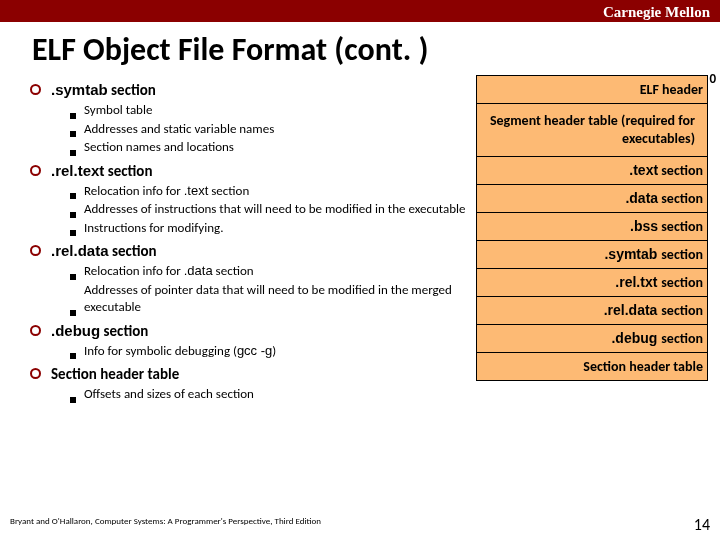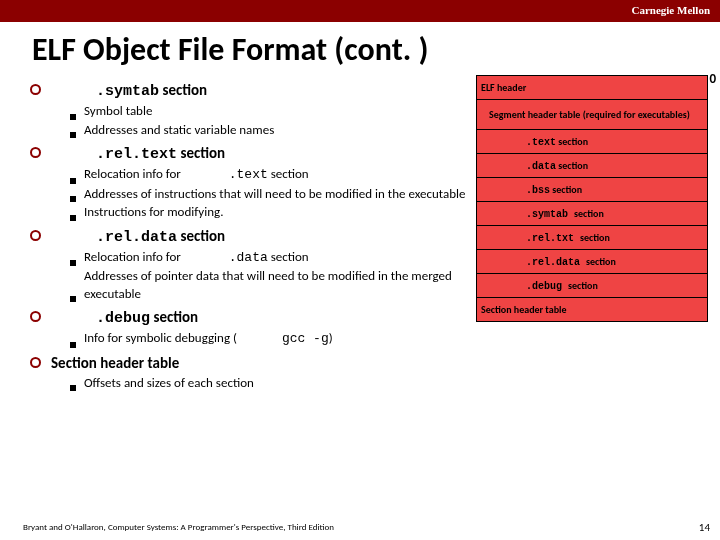--- a/index.html
+++ b/index.html
@@ -10,21 +10,21 @@
     background: #fff;
     position: relative;
     overflow: hidden;
   }
   .topbar {
     width: 100%;
     height: 22px;
     background: #8b0000;
     color: #fff;
     font-weight: bold;
-    font-size: 11px;
+    font-size: 15px;
     text-align: right;
     padding: 4px 10px 0 0;
     font-family: "Times New Roman", serif;
   }
   .title {
     font-size: 32px;
     font-weight: bold;
     font-family: Calibri, Arial, sans-serif;
     padding: 8px 0 6px 32px;
     color: #000;
@@ -59,21 +59,21 @@
     border: 2px solid #8b0000;
     border-radius: 50%;
     margin-right: 10px;
     margin-top: 3px;
     flex-shrink: 0;
   }
   .bullet-text {
     font-size: 15px;
     font-weight: bold;
   }
-  .mono { font-family: Liberation Mono, monospace; margin-left: 45px; }
+  .mono { font-family: Liberation Sans, sans-serif; }
   .sub-list {
     margin-left: 40px;
     margin-top: 2px;
   }
   .sub-item {
     display: flex;
     align-items: flex-end;
     font-size: 13px;
     line-height: 1.35;
     margin-bottom: 1px;
@@ -83,39 +83,39 @@
     height: 6px;
     background: #000;
     margin-right: 8px;
     margin-top: 5px;
     flex-shrink: 0;
   }
   .sub-item .txt { flex: 1; }
   .diagram-cell {
     border: 1.5px solid #000;
     border-bottom: none;
-    font-size: 10px;
-    font-weight: bold;
-    text-align: left;
+    font-size: 14px;
+    font-weight: bold;
+    text-align: right;
     padding: 5px 4px;
-    background: #ef4444;
+    background: #fdba74;
   }
   .diagram-cell.last { border-bottom: 1.5px solid #000; }
   .diagram-cell.tall { padding: 8px 12px; line-height: 1.3; }
   .footer {
     position: absolute;
     bottom: 6px;
-    left: 23px;
+    left: 10px;
     right: 10px;
     display: flex;
     justify-content: space-between;
     font-size: 9px;
     color: #000;
   }
-  .pagenum { font-size: 11px; }
+  .pagenum { font-size: 16px; }
 </style>
 </head>
 <body>
 
 <div class="topbar">
   <span>Carnegie Mellon</span>
 </div>
 
 <div class="title">ELF Object File Format (cont. )</div>
 
@@ -126,20 +126,24 @@
         <div class="bullet-text"><span class="mono">.symtab</span> section</div>
       </div>
       <div class="sub-list">
         <div class="sub-item">
           <div class="sq"></div>
           <div class="txt">Symbol table</div>
         </div>
         <div class="sub-item">
           <div class="sq"></div>
           <div class="txt">Addresses and static variable names</div>
+        </div>
+        <div class="sub-item">
+          <div class="sq"></div>
+          <div class="txt">Section names and locations</div>
         </div>
       </div>
       <div class="bullet-row">
         <div class="obullet"></div>
         <div class="bullet-text"><span class="mono">.rel.text</span> section</div>
       </div>
       <div class="sub-list">
         <div class="sub-item">
           <div class="sq"></div>
           <div class="txt">Relocation info for <span class="mono">.text</span> section</div>

